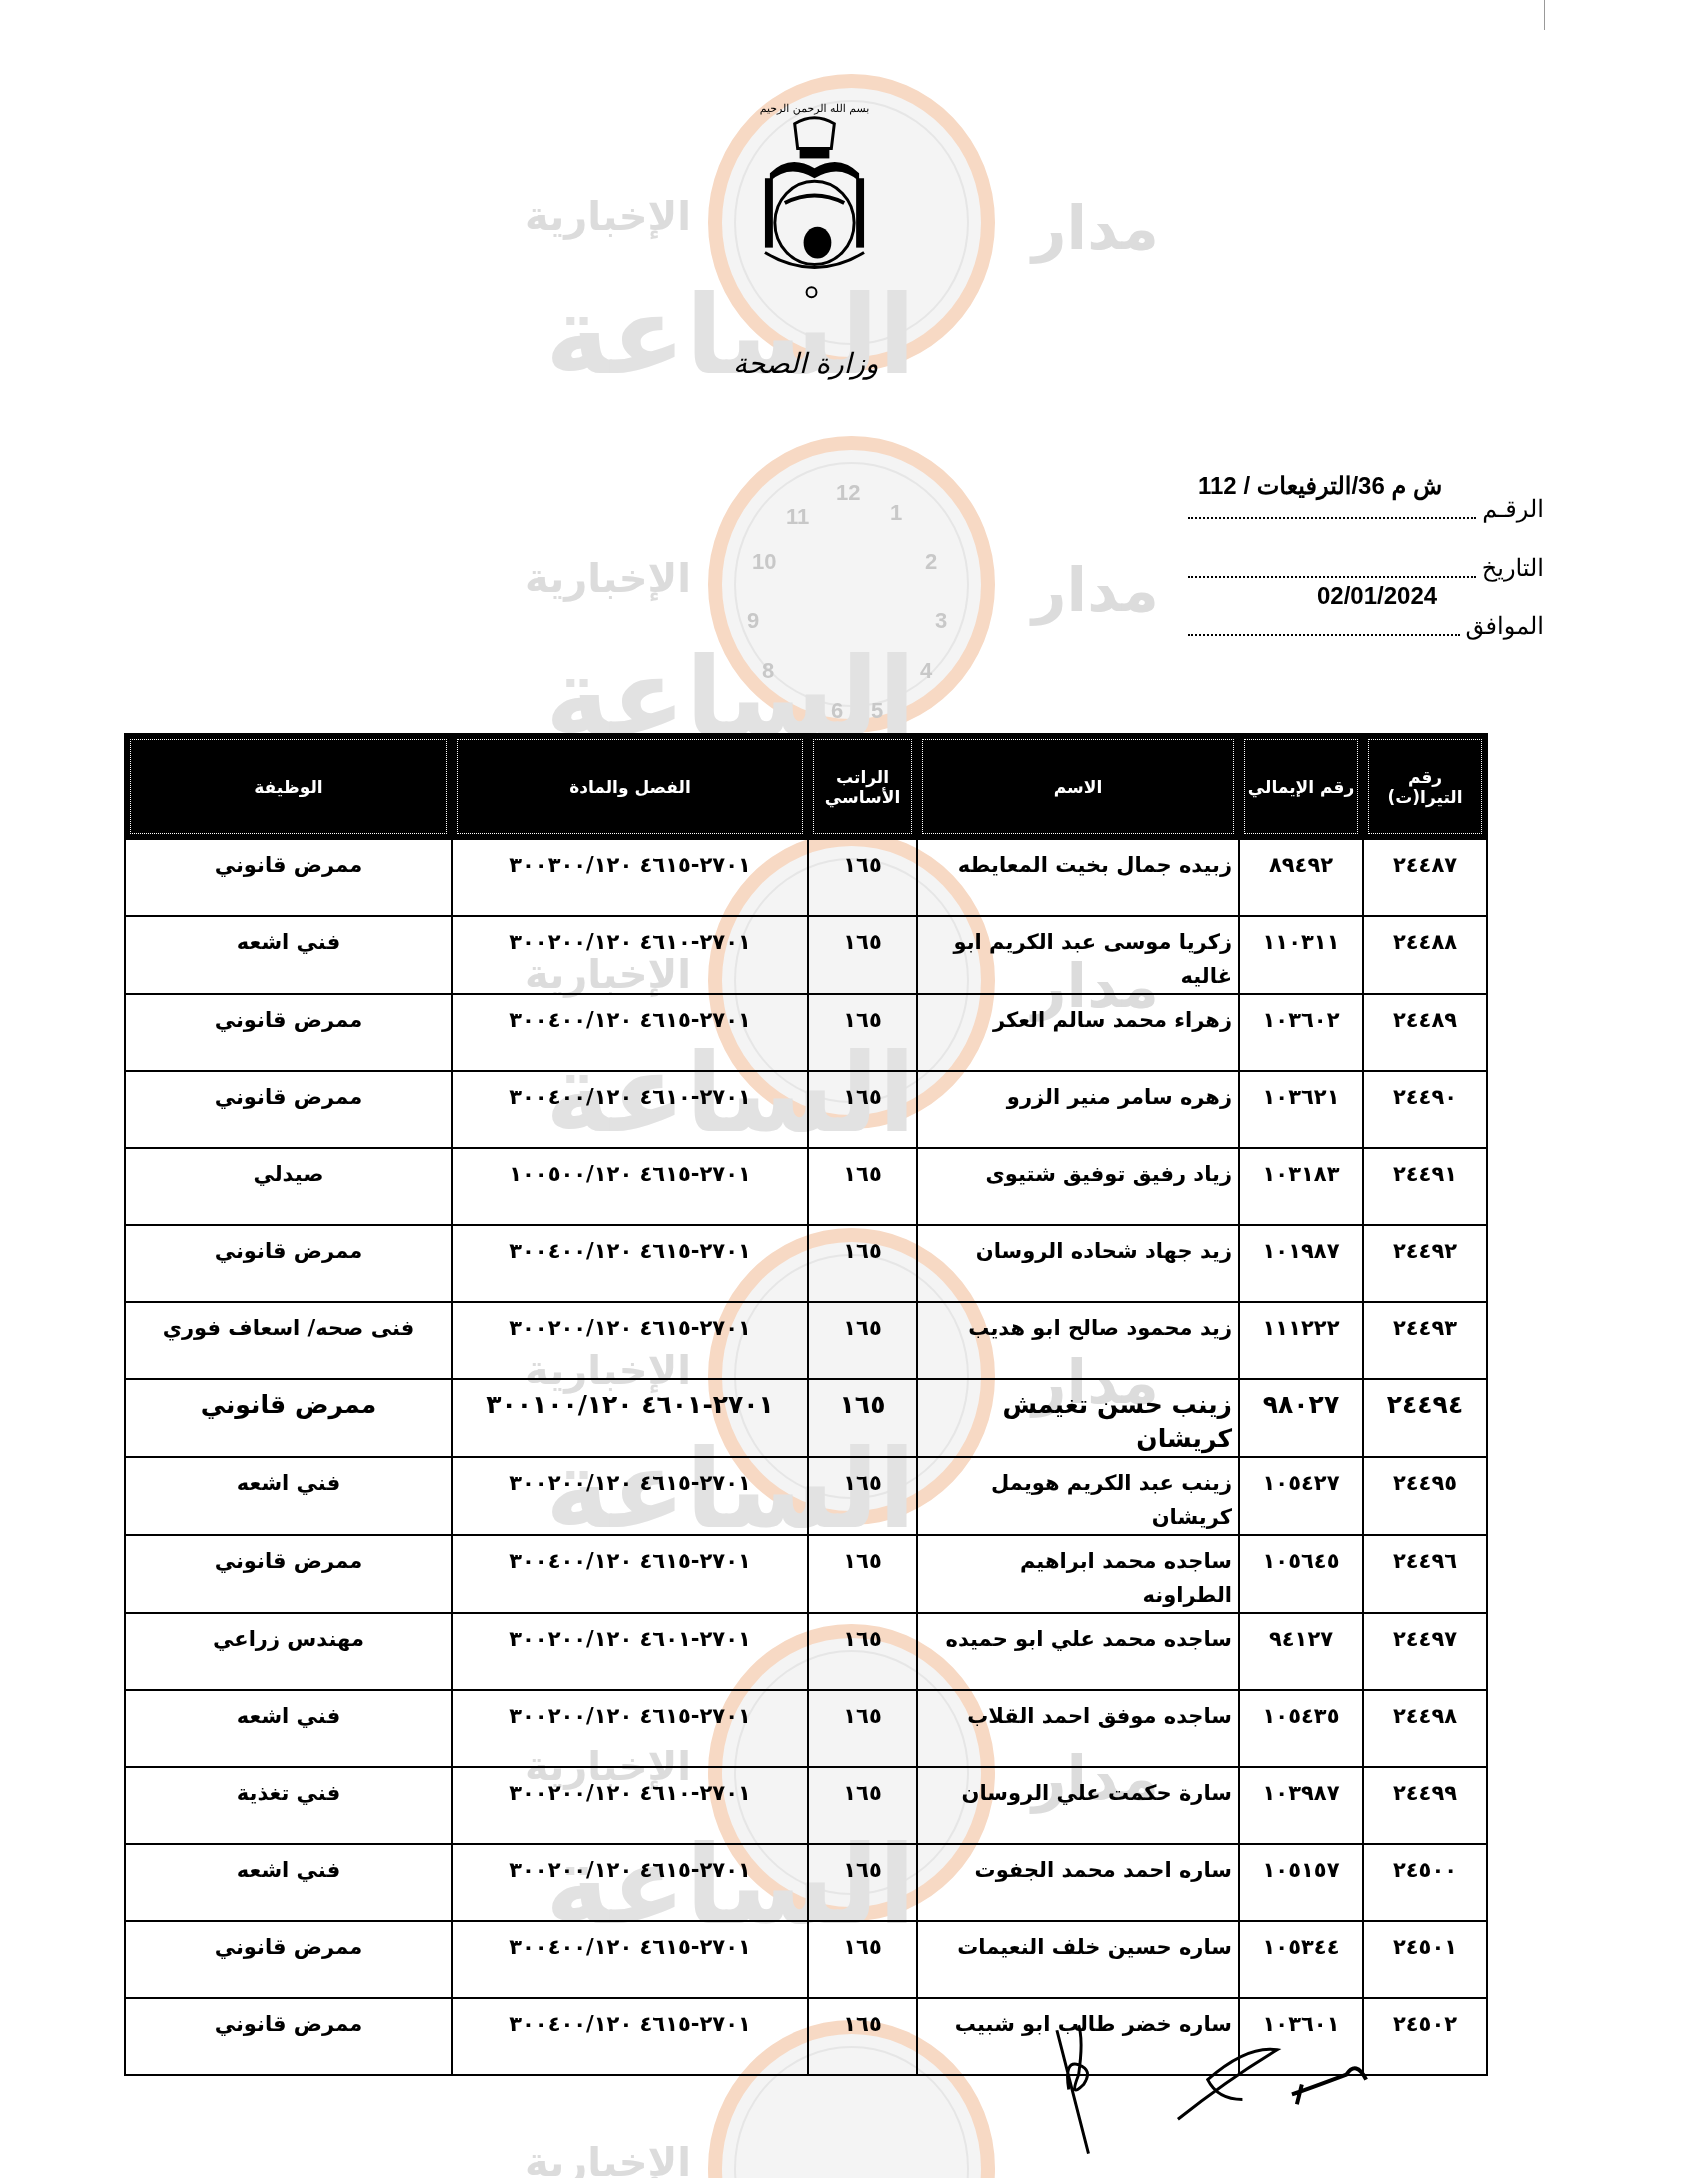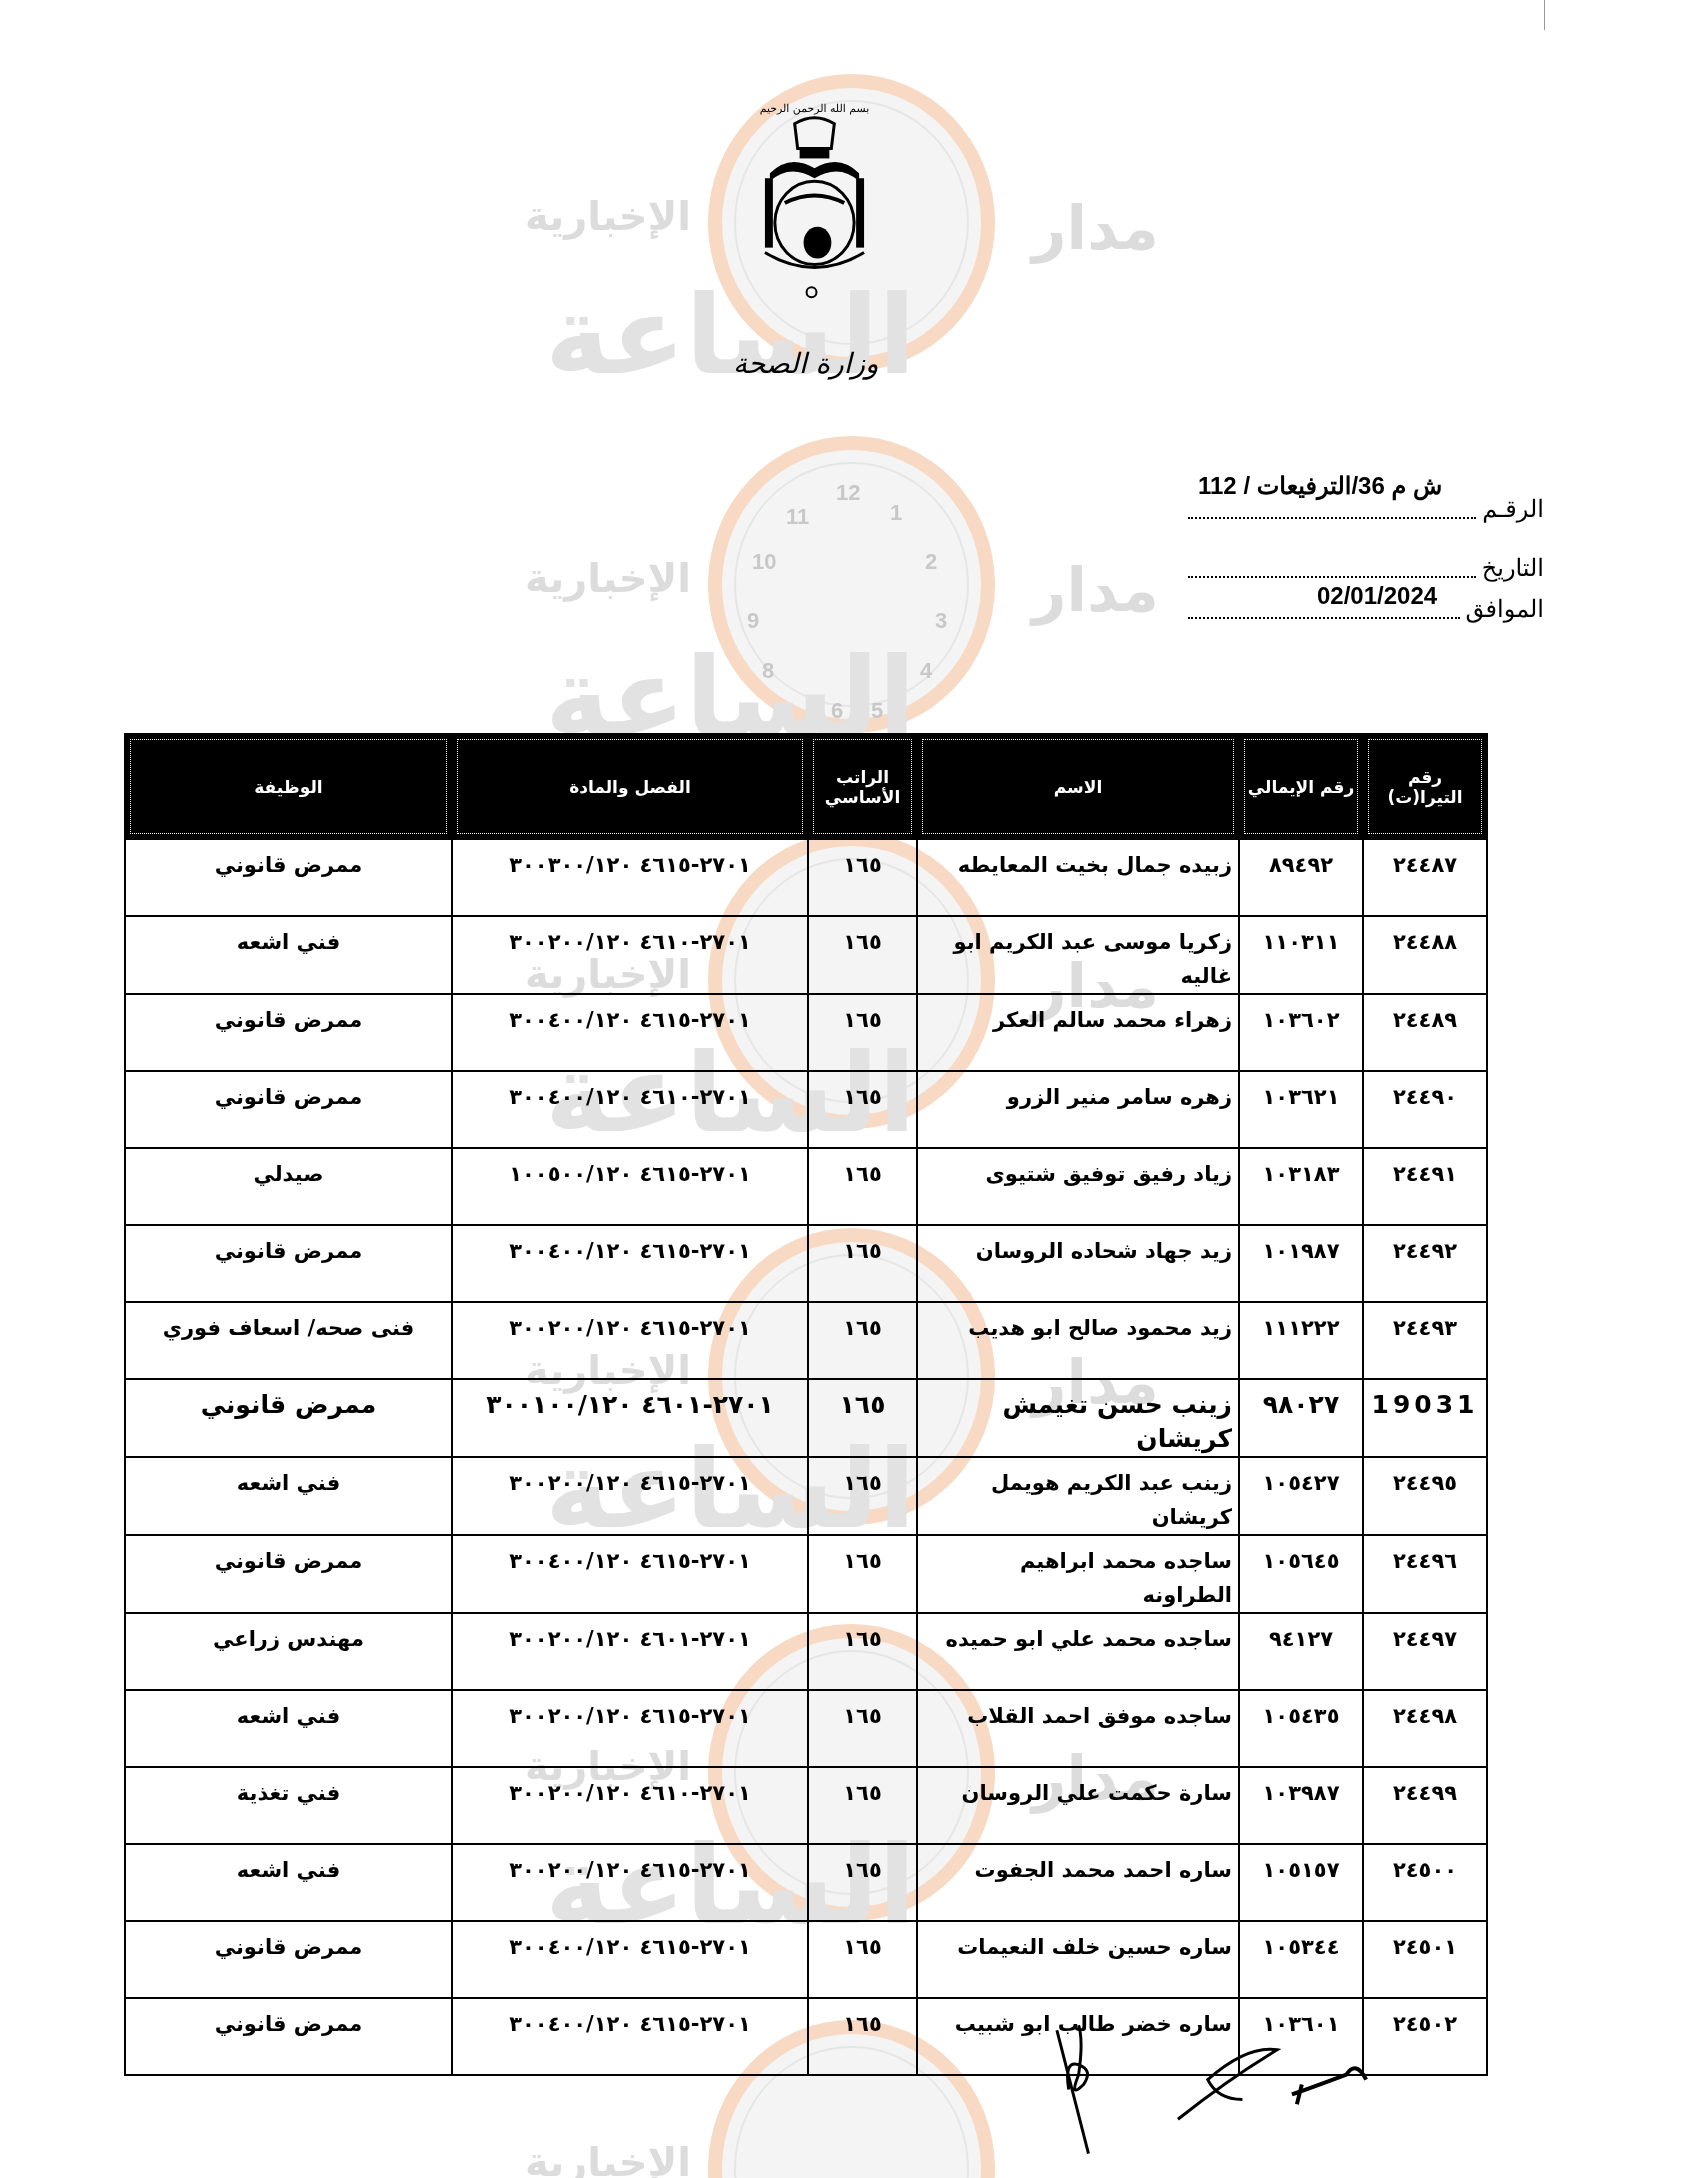--- a/index.html
+++ b/index.html
@@ -111,21 +111,21 @@
 <div class="ref">ش م 36/الترفيعات / 112</div>
 <div class="meta-line" style="top:495px;">
   <span class="lbl">الرقـم</span>
   <span class="dots"></span>
 </div>
 <div class="meta-line" style="top:554px;">
   <span class="lbl">التاريخ</span>
   <span class="dots"></span>
 </div>
 <div class="date-val">02/01/2024</div>
-<div class="meta-line" style="top:595px;align-items:flex-end;">
+<div class="meta-line" style="top:612px;align-items:flex-end;">
   <span class="lbl">الموافق</span>
   <span class="dots"></span>
 </div>
 
 <table class="main">
   <colgroup>
     <col style="width:124px">
       <col style="width:124px">
       <col style="width:322px">
       <col style="width:109px">
@@ -193,21 +193,21 @@
       </tr>
       <tr>
         <td class="num">٢٤٤٩٣</td>
         <td class="num">١١١٢٢٢</td>
         <td class="name">زيد محمود صالح ابو هديب</td>
         <td class="salary">١٦٥</td>
         <td class="chapter">٢٧٠١-٤٦١٥ ٣٠٠٢٠٠/١٢٠</td>
         <td class="job">فنى صحه/ اسعاف فوري</td>
       </tr>
       <tr class="emph">
-        <td class="num">19031</td>
+        <td class="num">٢٤٤٩٤</td>
         <td class="num">٩٨٠٢٧</td>
         <td class="name">زينب حسن تغيمش كريشان</td>
         <td class="salary">١٦٥</td>
         <td class="chapter">٢٧٠١-٤٦٠١ ٣٠٠١٠٠/١٢٠</td>
         <td class="job">ممرض قانوني</td>
       </tr>
       <tr>
         <td class="num">٢٤٤٩٥</td>
         <td class="num">١٠٥٤٢٧</td>
         <td class="name">زينب عبد الكريم هويمل كريشان</td>

